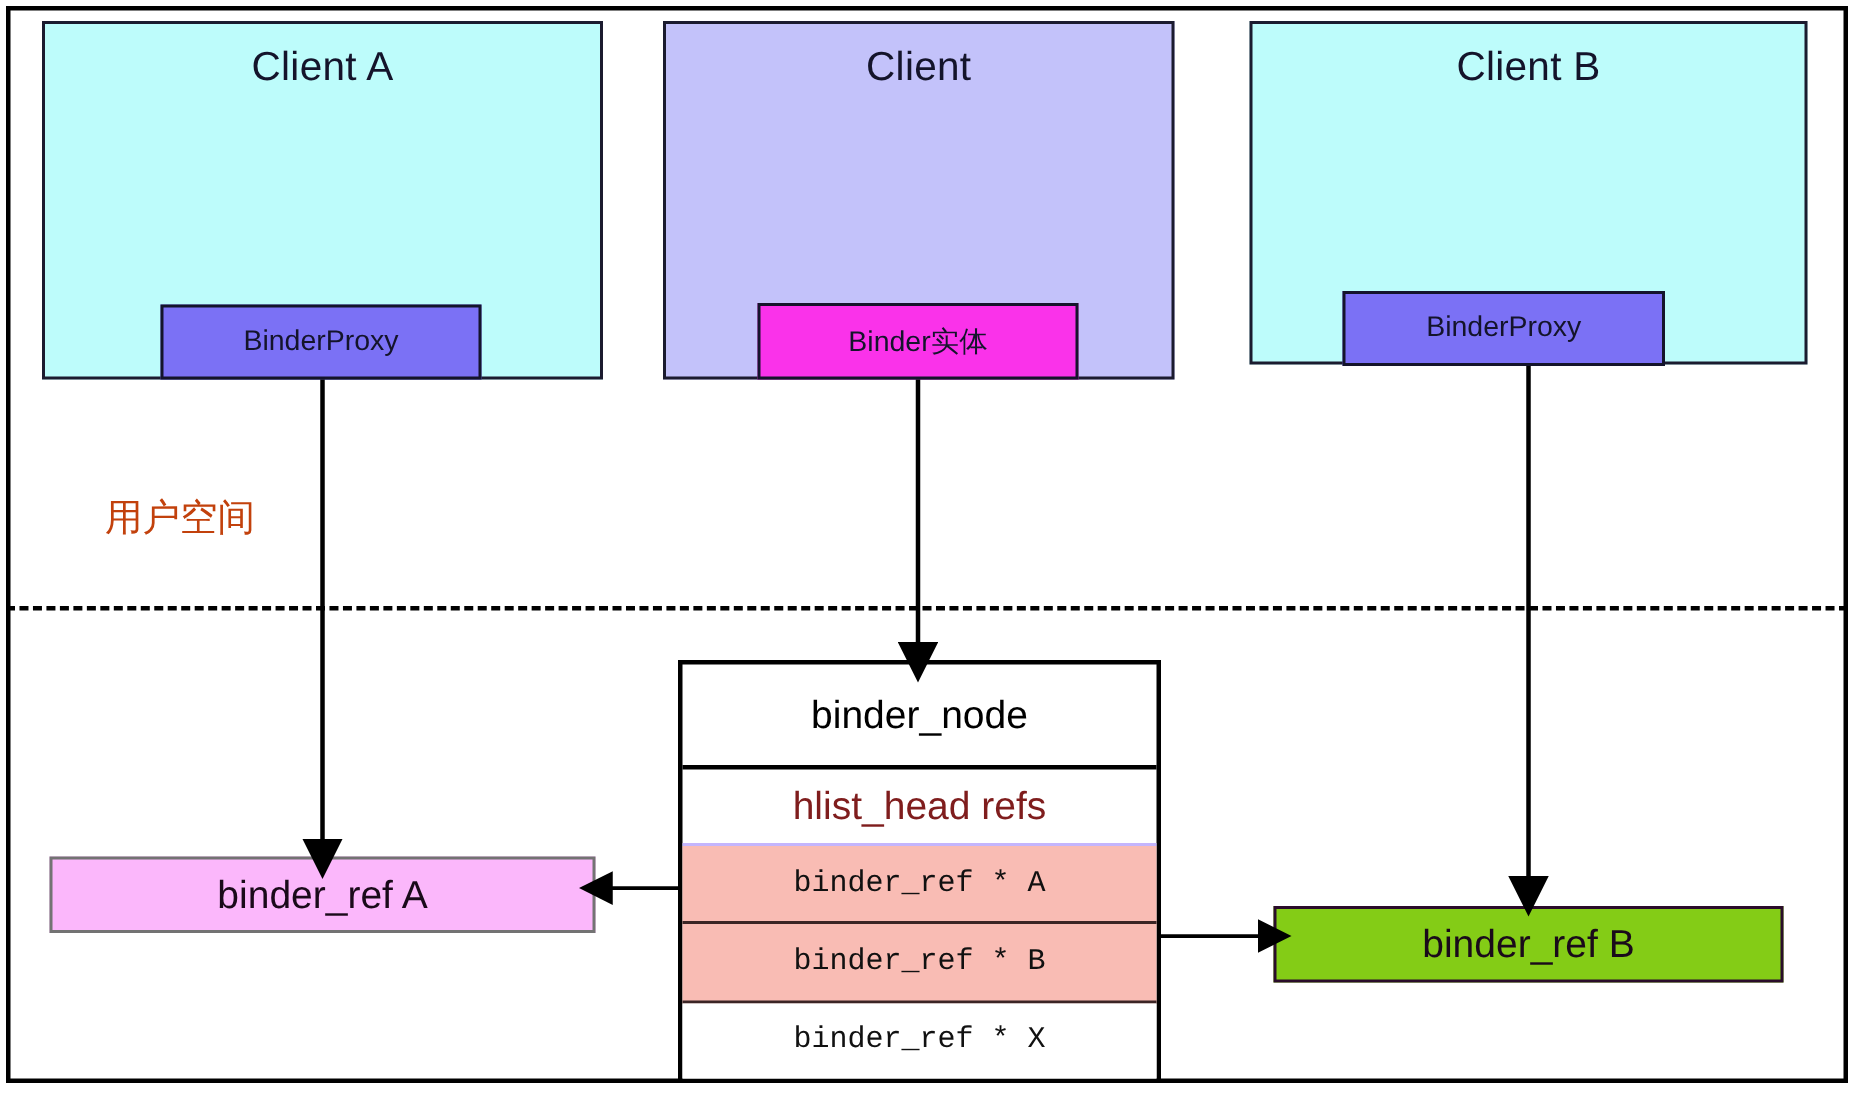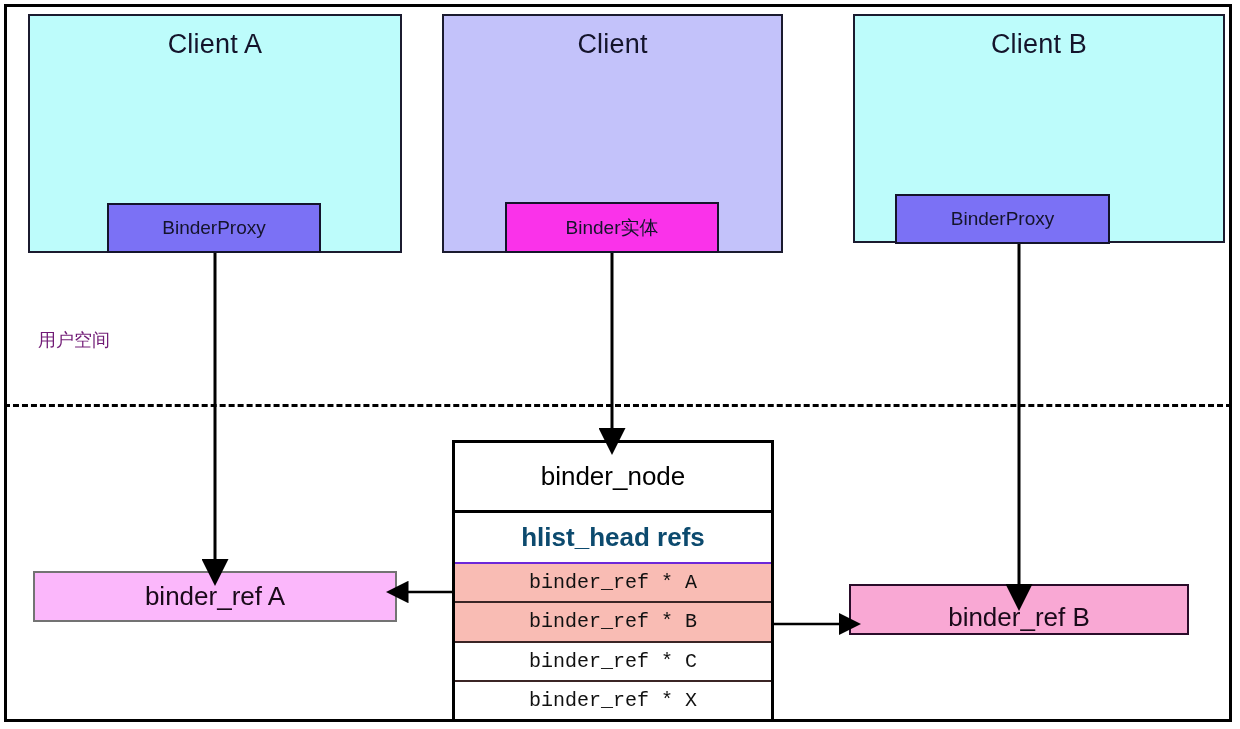--- a/index.html
+++ b/index.html
@@ -58,41 +58,41 @@
     left: 28px; top: 14px; width: 374px; height: 239px;
     background: #bdfcfb;
   }
   #service-box {
     left: 442px; top: 14px; width: 341px; height: 239px;
     background: #c3c2fa;
   }
   #client-b-box {
     left: 833px; top: 14px; width: 372px; height: 229px;
     background: #bdfcfb;
-    margin-left: 20px;
   }
   #binder-proxy-a {
     left: 107px; top: 203px; width: 214px; height: 50px;
     background: #7b71f5;
   }
   #binder-entity {
     left: 505px; top: 202px; width: 214px; height: 51px;
     background: #fa32ea;
     text-align: right;
   }
   #binder-proxy-b {
     left: 895px; top: 194px; width: 215px; height: 50px;
     background: #7b71f5;
   }
   
   .space-label {
     position: absolute;
-    font-size: 18px;
-    color: #701a75;
+    font-size: 25px;
+    color: #c2410c;
     white-space: nowrap;
+    margin-left: 32px;
   }
   #user-space-label { left: 38px; top: 328px; }
   #kernel-space-label { left: 40px; top: 495px; }
   
   #space-divider {
     position: absolute;
     left: 4px;
     top: 404px;
     width: 1228px;
     height: 0;
@@ -118,23 +118,22 @@
     color: #000000;
     border-bottom: 3px solid #000000;
   }
   .node-sub {
     height: 51px;
     box-sizing: border-box;
     display: flex;
     align-items: center;
     justify-content: center;
     font-size: 26px;
-    color: #0c4a6e;
-    border-bottom: 2px solid #6d28d9;
-    font-weight: bold;
+    color: #7f1d1d;
+    border-bottom: 2px solid #c4b5fd;
   }
   .ref-row {
     flex: 1 1 0;
     box-sizing: border-box;
     display: flex;
     align-items: center;
     justify-content: center;
     font-size: 20px;
     color: #111111;
     border-bottom: 2px solid #3b2525;
@@ -148,25 +147,25 @@
     position: absolute;
     left: 33px; top: 571px; width: 364px; height: 51px;
     box-sizing: border-box;
     border: 2px solid #737373;
     background: #fbb7fb;
     display: flex; align-items: center; justify-content: center;
     font-size: 26px; color: #1a0a1a;
   }
   #binder-ref-b {
     position: absolute;
-    left: 849px; top: 584px; width: 340px; height: 51px;
+    left: 849px; top: 604px; width: 340px; height: 51px;
     box-sizing: border-box;
     border: 2px solid #2a0c2a;
-    background: #f9a8d4;
-    display: flex; align-items: flex-end; justify-content: center;
+    background: #84cc16;
+    display: flex; align-items: center; justify-content: center;
     font-size: 26px; color: #1a0a1a;
   }
   svg.overlay {
     position: absolute;
     left: 0; top: 0;
     width: 1240px; height: 729px;
     pointer-events: none;
   }
 </style>
 </head>
@@ -199,21 +198,20 @@
 
   <div class="space-label" id="user-space-label">用户空间</div>
 
   <div id="space-divider"></div>
 
   <div id="binder-node-table">
     <div class="node-head">binder_node</div>
     <div class="node-sub">hlist_head refs</div>
     <div class="ref-row hl">binder_ref * A</div>
     <div class="ref-row hl">binder_ref * B</div>
-    <div class="ref-row">binder_ref * C</div>
     <div class="ref-row">binder_ref * X</div>
   </div>
 
   <div id="binder-ref-a">
     <span>binder_ref A</span>
   </div>
   <div id="binder-ref-b">
     <span>binder_ref B</span>
   </div>
 

